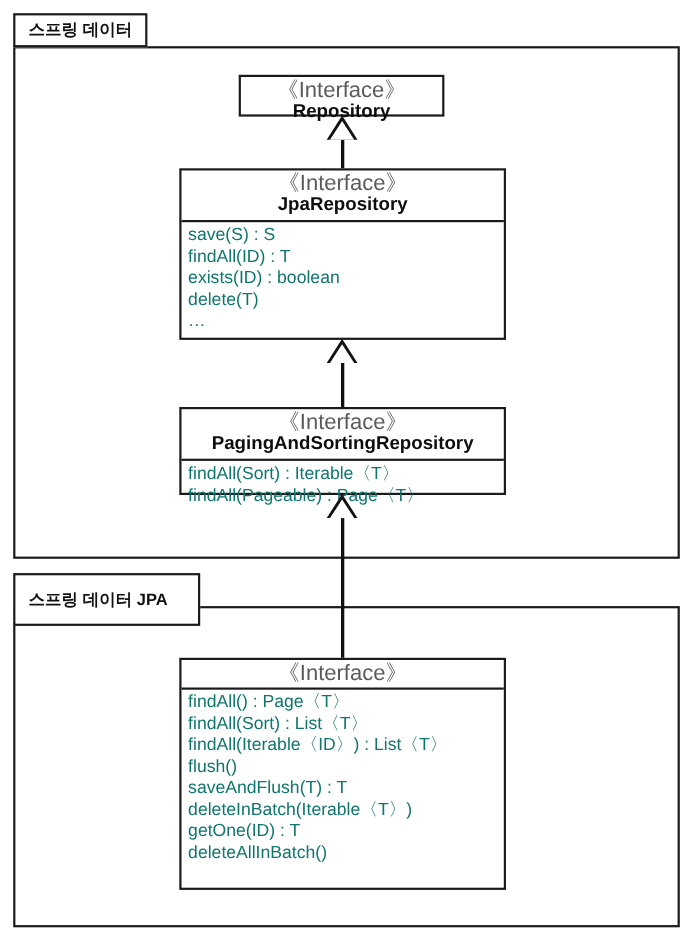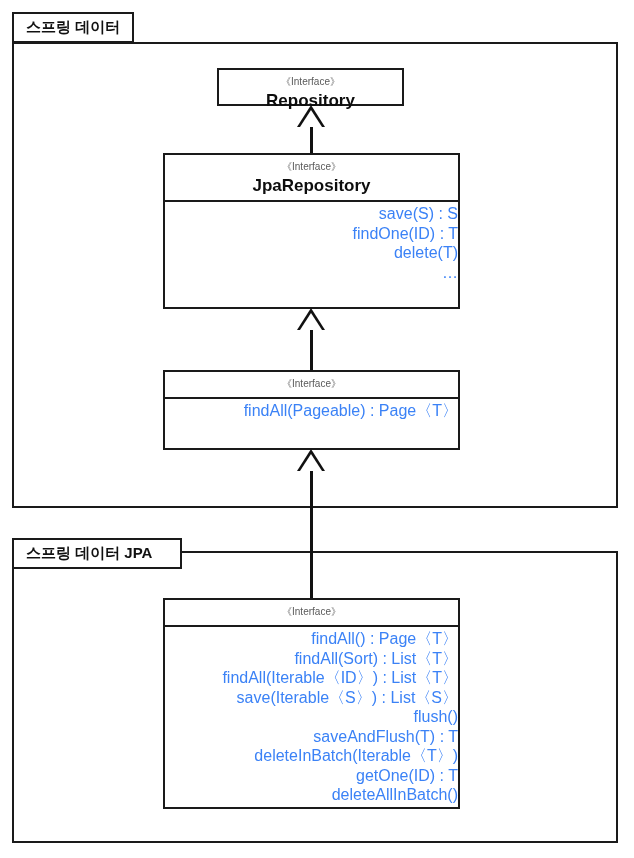--- a/index.html
+++ b/index.html
@@ -63,44 +63,43 @@
   .uml-header {
     box-sizing: border-box;
     padding: 3px 6px 4px 6px;
     text-align: center;
     border-bottom: 2px solid #1a1a1a;
   }
   .uml-header.no-border {
     border-bottom: none;
   }
   .uml-stereotype {
-    font-size: 10px;
+    font-size: 20px;
     color: #5a5a5a;
     line-height: 18px;
     white-space: nowrap;
   }
   .uml-name {
     font-size: 17px;
     font-weight: bold;
     color: #0d0d0d;
     line-height: 20px;
     white-space: nowrap;
     text-align: center;
   }
   .uml-members {
     box-sizing: border-box;
     padding: 2px 0 3px 6px;
     text-align: left;
   }
   .uml-member {
     font-size: 16px;
-    color: #3b82f6;
+    color: #0f766e;
     line-height: 19.5px;
     white-space: nowrap;
-    text-align: right;
   }
 
   
   .gen-line {
     position: absolute;
     width: 3px;
     background: #111111;
     z-index: 4;
   }
   .gen-arrow {
@@ -136,21 +135,21 @@
 <div id="canvas">
 
   <div class="package">
     <div class="package-tab" style="left:12px; top:12px; width:122px; height:31px;">
       <span class="package-tab-label">스프링 데이터</span>
     </div>
     <div class="package-body" style="left:12px; top:42px; width:606px; height:466px;"></div>
   </div>
 
   <div class="package">
-    <div class="package-tab" style="left:12px; top:538px; width:170px; height:31px;">
+    <div class="package-tab" style="left:12px; top:521px; width:170px; height:48px;">
       <span class="package-tab-label">스프링 데이터 JPA</span>
     </div>
     <div class="package-body" style="left:12px; top:551px; width:606px; height:292px;"></div>
   </div>
 
   <div class="gen-line" style="left:310px; top:127px; height:27px;"></div>
   <div class="gen-arrow" style="left:297px; top:105px;">
     <div class="tri-outer"></div>
       <div class="tri-inner"></div>
   </div>
@@ -174,44 +173,46 @@
     </div>
   </div>
 
   <div class="uml-class" style="left:163px; top:153px; width:297px; height:156px;">
     <div class="uml-header">
       <div class="uml-stereotype">《Interface》</div>
       <div class="uml-name">JpaRepository</div>
     </div>
     <div class="uml-members">
       <div class="uml-member">save(S) : S</div>
-      <div class="uml-member">findOne(ID) : T</div>
+      <div class="uml-member">findAll(ID) : T</div>
+      <div class="uml-member">exists(ID) : boolean</div>
       <div class="uml-member">delete(T)</div>
       <div class="uml-member">…</div>
     </div>
   </div>
 
   <div class="uml-class" style="left:163px; top:370px; width:297px; height:80px;">
     <div class="uml-header">
       <div class="uml-stereotype">《Interface》</div>
+      <div class="uml-name">PagingAndSortingRepository</div>
     </div>
     <div class="uml-members">
+      <div class="uml-member">findAll(Sort) : Iterable〈T〉</div>
       <div class="uml-member">findAll(Pageable) : Page〈T〉</div>
     </div>
   </div>
 
   <div class="uml-class" style="left:163px; top:598px; width:297px; height:211px;">
     <div class="uml-header">
       <div class="uml-stereotype">《Interface》</div>
     </div>
     <div class="uml-members">
       <div class="uml-member">findAll() : Page〈T〉</div>
       <div class="uml-member">findAll(Sort) : List〈T〉</div>
       <div class="uml-member">findAll(Iterable〈ID〉) : List〈T〉</div>
-      <div class="uml-member">save(Iterable〈S〉) : List〈S〉</div>
       <div class="uml-member">flush()</div>
       <div class="uml-member">saveAndFlush(T) : T</div>
       <div class="uml-member">deleteInBatch(Iterable〈T〉)</div>
       <div class="uml-member">getOne(ID) : T</div>
       <div class="uml-member">deleteAllInBatch()</div>
     </div>
   </div>
 
 </div>
 

